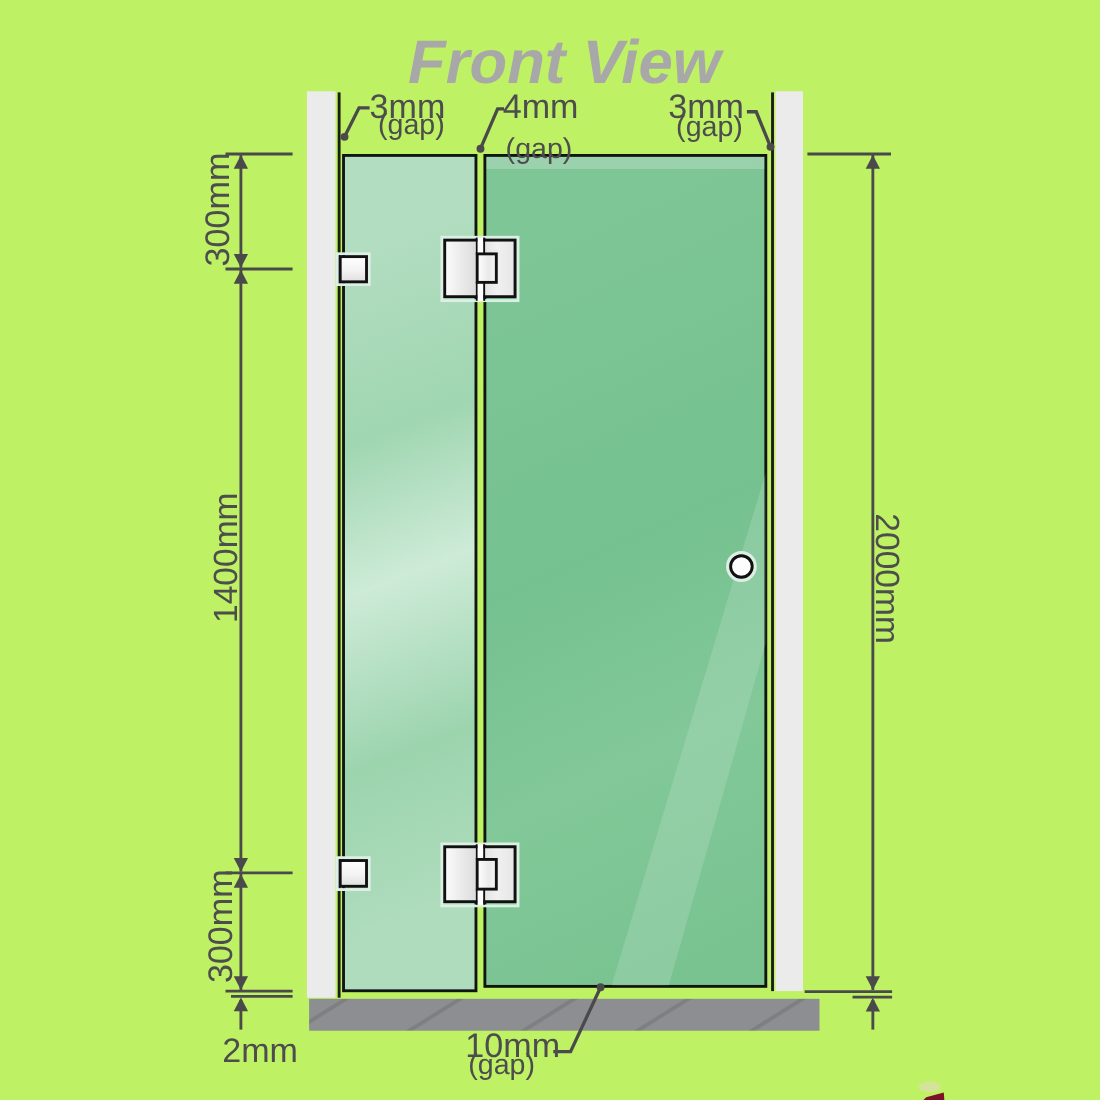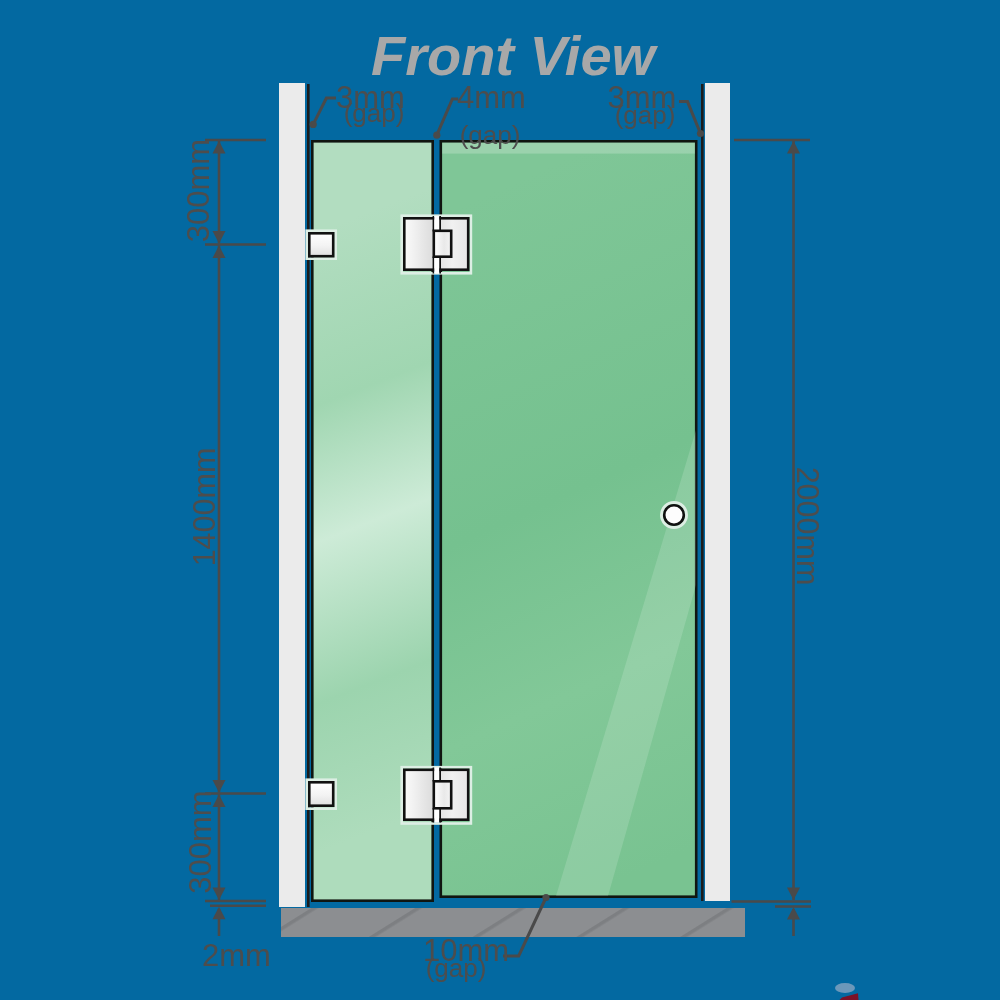--- a/index.html
+++ b/index.html
@@ -1,16 +1,16 @@
 <!DOCTYPE html>
 <html><head>
 <meta charset="utf-8">
 <style>
 html,body{margin:0;padding:0;background:#ffffff;}
-#page{position:relative;width:1000px;height:1000px;background:#0369a1;overflow:hidden;}
+#page{position:relative;width:1000px;height:1000px;background:#bef264;overflow:hidden;}
 text{font-family:"Liberation Sans",sans-serif;}
 </style>
 </head>
 <body>
 
 <div id="page">
 <svg width="1000" height="1000" viewBox="0 0 1000 1000">
 <defs>
 <linearGradient id="leftGlass" gradientUnits="userSpaceOnUse" x1="270" y1="250" x2="480" y2="790">
 <stop offset="0" stop-color="#b2ddc0"></stop>

